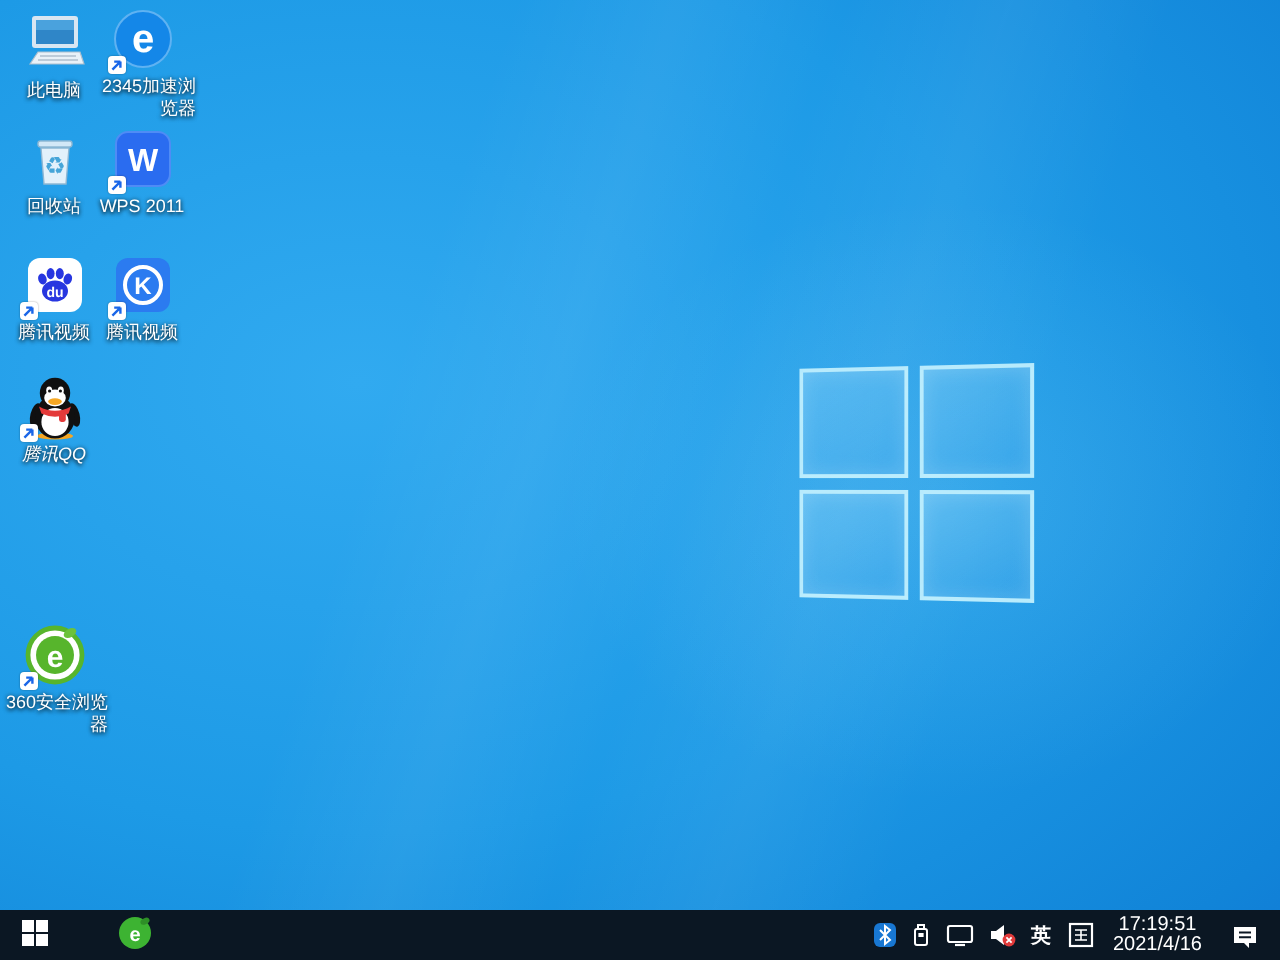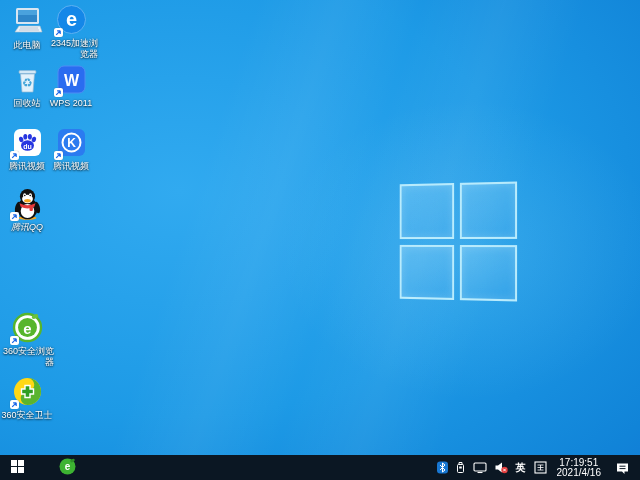--- a/index.html
+++ b/index.html
@@ -192,35 +192,20 @@
       </svg>
       <span class="badge">
         <svg width="9" height="9" viewBox="0 0 9 9">
             <path d="M2.2 6.8 L6.2 2.8 M6.2 2.8 h-3.1 M6.2 2.8 v3.1" stroke="#1a66e8" stroke-width="1.2" fill="none"></path>
           </svg>
       </span>
     </div>
     <div class="label">360安全浏览器</div>
   </div>
 
-  <div class="dicon" style="left:0px; top:376px;">
-    <div class="art">
-      <svg width="31" height="31" viewBox="0 0 31 31">
-        <circle cx="15.5" cy="15.5" r="13.5" fill="#ffd816"></circle>
-        <path d="M15.5 2 A13.5 13.5 0 0 1 15.5 29 A6.75 6.75 0 0 1 15.5 15.5 A6.75 6.75 0 0 0 15.5 2 Z" fill="#5ab42e"></path>
-        <path d="M13 9.5 h5 v3.5 h3.5 v5 h-3.5 v3.5 h-5 v-3.5 h-3.5 v-5 h3.5 Z" fill="#2f9e23" stroke="#ffffff" stroke-width="1.4"></path>
-      </svg>
-      <span class="badge">
-        <svg width="9" height="9" viewBox="0 0 9 9">
-            <path d="M2.2 6.8 L6.2 2.8 M6.2 2.8 h-3.1 M6.2 2.8 v3.1" stroke="#1a66e8" stroke-width="1.2" fill="none"></path>
-          </svg>
-      </span>
-    </div>
-    <div class="label">360安全卫士</div>
-  </div>
 </div>
 
 <div class="taskbar">
   <button class="tb-btn start">
     <span>
       <svg width="13" height="13" viewBox="0 0 13 13">
         <rect x="0" y="0" width="6" height="6" fill="#ffffff"></rect>
         <rect x="7" y="0" width="6" height="6" fill="#ffffff"></rect>
         <rect x="0" y="7" width="6" height="6" fill="#ffffff"></rect>
         <rect x="7" y="7" width="6" height="6" fill="#ffffff"></rect>

